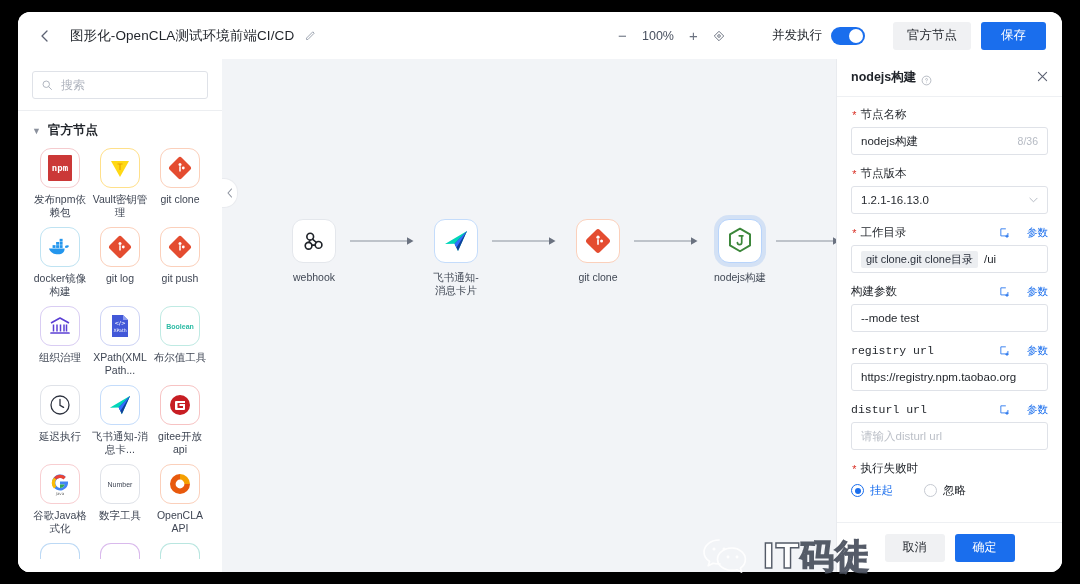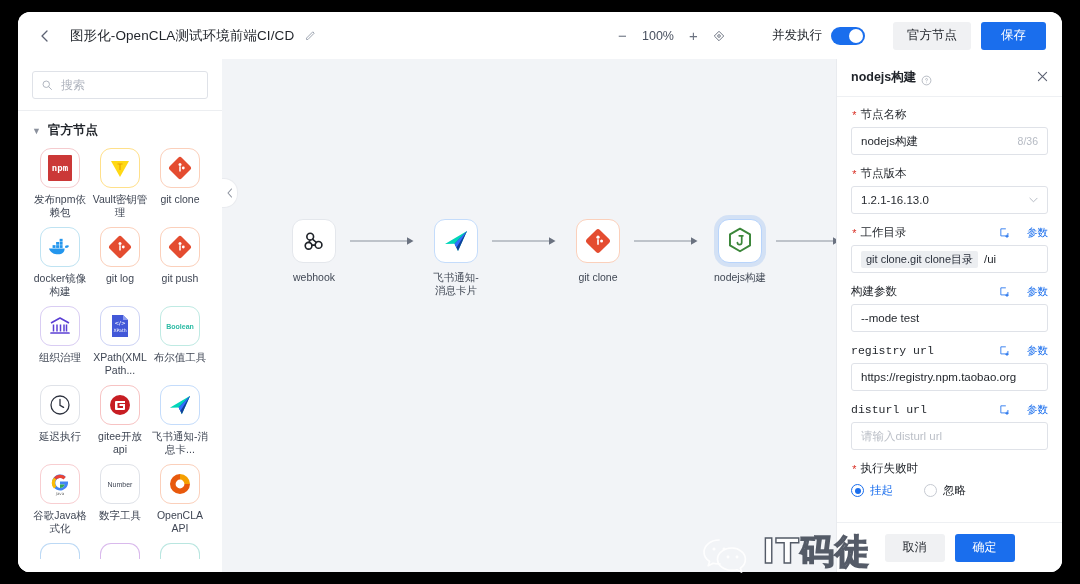--- a/index.html
+++ b/index.html
@@ -320,21 +320,21 @@
   }
   .foot-btn { height: 28px; border-radius: 3px; font-size: 12px; padding: 0 18px;
     display: flex; align-items: center; justify-content: center; cursor: pointer; }
   .foot-cancel { background: #f0f1f3; color: #1f2329; }
   .foot-ok { background: #1a6eed; color: #fff; }
 
   
   #watermark {
     position: absolute;
     right: 14px; bottom: 6px;
-    display: flex; align-items: flex-start; gap: 11px;
+    display: flex; align-items: center; gap: 11px;
     pointer-events: none;
     z-index: 20;
     opacity: 0.95;
   }
   #wm-text {
     font-size: 34px;
     font-weight: bold;
     color: #fff;
     -webkit-text-stroke: 1.4px #4c5360;
     letter-spacing: 1px;
@@ -511,38 +511,38 @@
           <div class="node-ico" style="border-color:#dfe2e8">
             <svg width="24" height="24" viewBox="0 0 24 24" fill="none">
               <circle cx="12" cy="12" r="9" stroke="#2f3440" stroke-width="1.3"></circle>
               <path d="M12 6.5v5.8l3.6 2.1" stroke="#2f3440" stroke-width="1.3" stroke-linecap="round"></path>
             </svg>
           </div>
           <div class="node-name">延迟执行</div>
         </div>
 
         <div class="node-card">
-          <div class="node-ico" style="border-color:#f7c3c3">
-            <svg width="24" height="24" viewBox="0 0 24 24">
-              <circle cx="12" cy="12" r="10" fill="#c71d23"></circle>
-              <path d="M17 11h-5.5v2H15v2H9.5v-5H17v-2H8a1 1 0 00-1 1v7a1 1 0 001 1h8a1 1 0 001-1v-5z" fill="#fff"></path>
-            </svg>
-          </div>
-          <div class="node-name">gitee开放api</div>
-        </div>
-
-        <div class="node-card">
           <div class="node-ico" style="border-color:#c4dcfb">
             <svg width="26" height="24" viewBox="0 0 28 26">
               <path d="M3 16L25 3l-9 20-3.4-7.3L3 16z" fill="#00d6b9"></path>
               <path d="M25 3L12.6 15.7 16 23 25 3z" fill="#133c9a"></path>
               <path d="M25 3L12.6 15.7l1.8 3.9L25 3z" fill="#3370ff"></path>
             </svg>
           </div>
           <div class="node-name">飞书通知-消息卡...</div>
+        </div>
+
+        <div class="node-card">
+          <div class="node-ico" style="border-color:#f7c3c3">
+            <svg width="24" height="24" viewBox="0 0 24 24">
+              <circle cx="12" cy="12" r="10" fill="#c71d23"></circle>
+              <path d="M17 11h-5.5v2H15v2H9.5v-5H17v-2H8a1 1 0 00-1 1v7a1 1 0 001 1h8a1 1 0 001-1v-5z" fill="#fff"></path>
+            </svg>
+          </div>
+          <div class="node-name">gitee开放api</div>
         </div>
 
         <div class="node-card">
           <div class="node-ico" style="border-color:#f8ced1">
             <svg width="24" height="26" viewBox="0 0 24 26">
               <path d="M20 10.5h-8v3h4.6c-.5 2.1-2.3 3.4-4.6 3.4A5 5 0 1115.5 8l2.2-2.2A8 8 0 1020 10.5z" fill="#4285f4"></path>
               <path d="M12 17c2.3 0 4.1-1.3 4.6-3.4H12V17z" fill="#34a853"></path>
               <path d="M7 12a5 5 0 011.3-3.4L6 6.4A8 8 0 006 17.6l2.3-2.2A5 5 0 017 12z" fill="#fbbc05"></path>
               <path d="M12 7a5 5 0 013.5 1.4L17.7 6A8 8 0 006 6.4l2.3 2.2A5 5 0 0112 7z" fill="#ea4335"></path>
               <text x="12" y="24" font-size="4" fill="#666" text-anchor="middle" font-family="DejaVu Sans">java</text>

